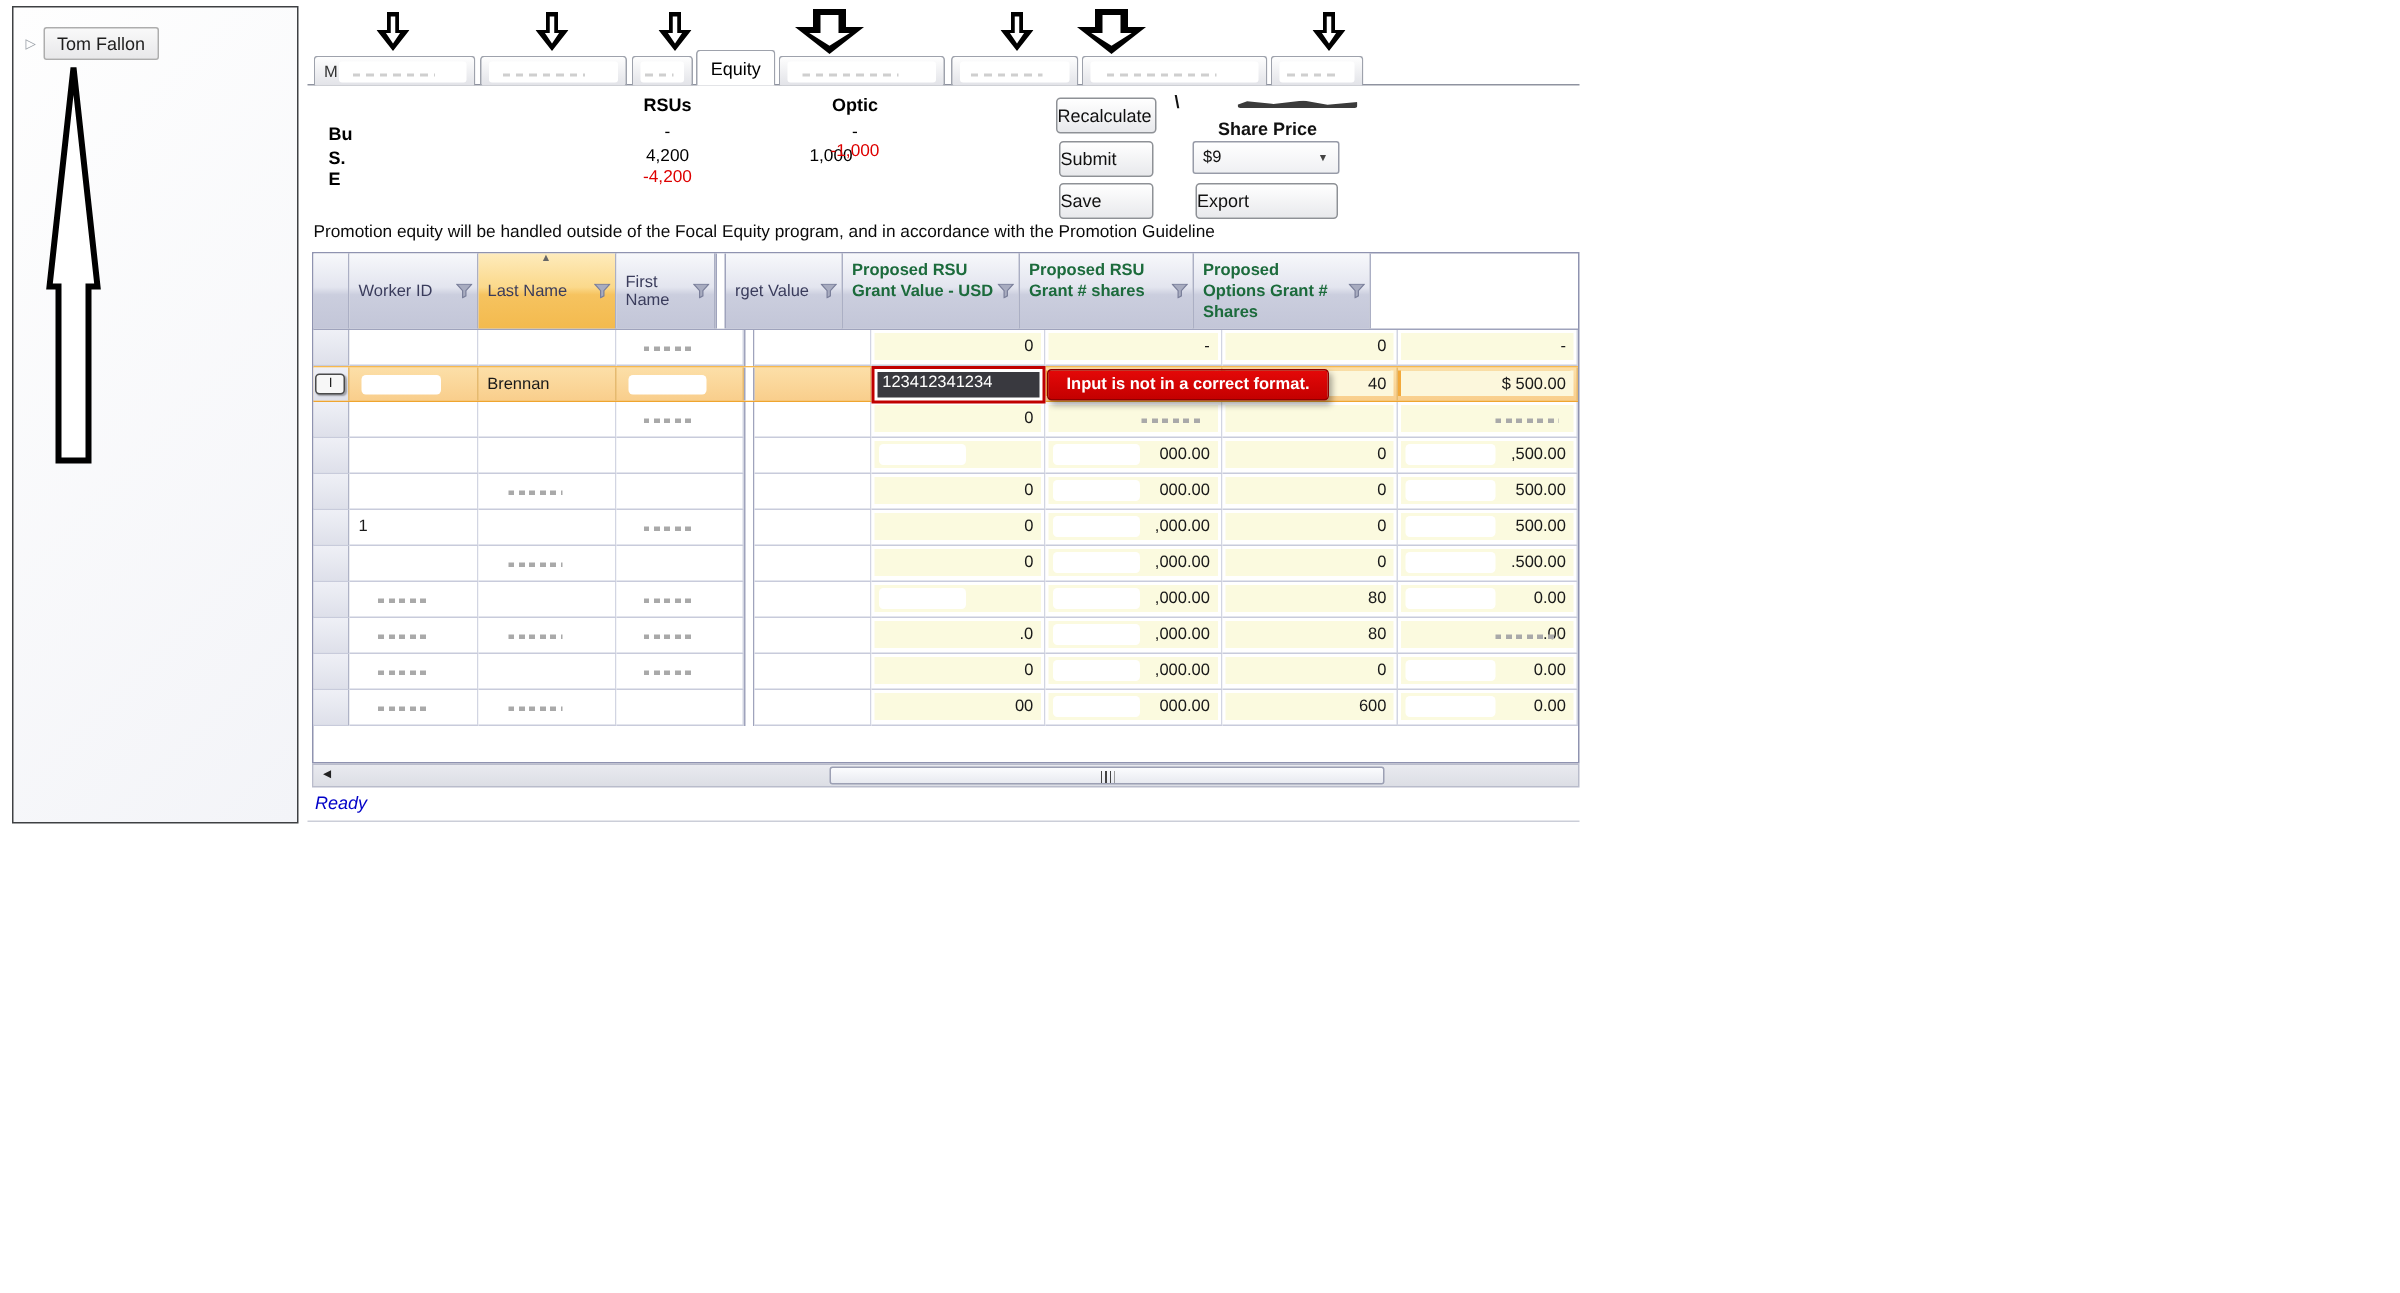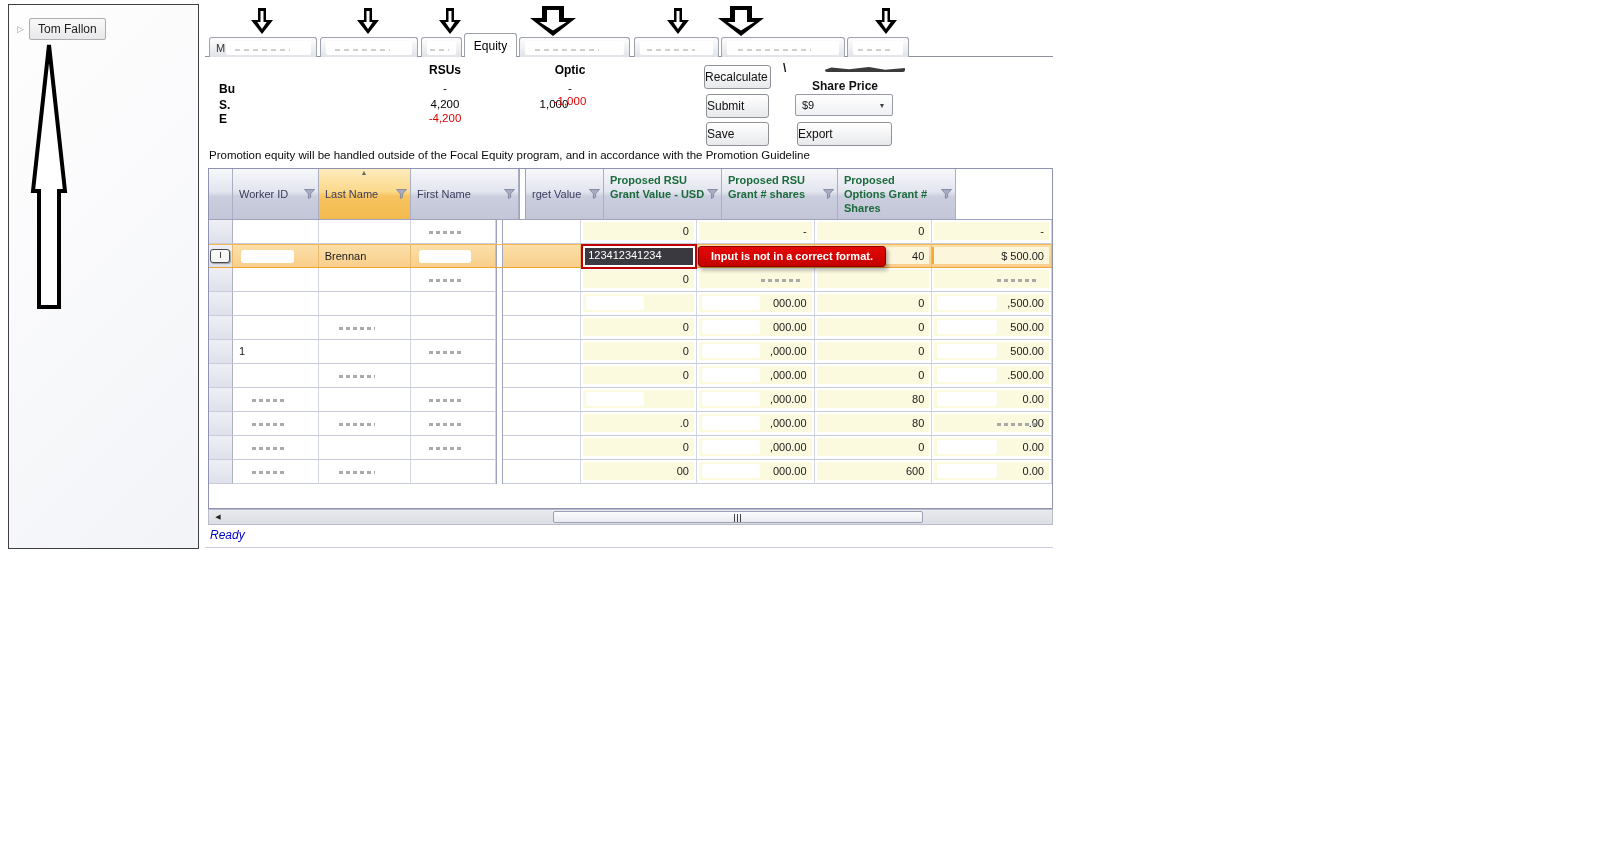--- a/index.html
+++ b/index.html
@@ -221,21 +221,21 @@
           <path d="M0.5 0.5 h10 L6.6 4.8 V8.2 L4.4 9.5 V4.8 Z" fill="#A8ACC0" stroke="#7A7F9A" stroke-width="0.8"></path>
         </svg>
       </div>
       <div class="h-cell sorted" style="width: 92px;">
         <span>Last Name</span>
         <span class="sort-tri">▲</span>
         <svg class="funnel" width="11" height="10" viewBox="0 0 11 10">
           <path d="M0.5 0.5 h10 L6.6 4.8 V8.2 L4.4 9.5 V4.8 Z" fill="#A8ACC0" stroke="#7A7F9A" stroke-width="0.8"></path>
         </svg>
       </div>
-      <div class="h-cell" style="width: 108px;">
+      <div class="h-cell" style="width: 66px;">
         <span>First Name</span>
         <svg class="funnel" width="11" height="10" viewBox="0 0 11 10">
           <path d="M0.5 0.5 h10 L6.6 4.8 V8.2 L4.4 9.5 V4.8 Z" fill="#A8ACC0" stroke="#7A7F9A" stroke-width="0.8"></path>
         </svg>
       </div>
       <div class="split" style="width: 7px;"></div>
       <div class="h-cell" style="width: 78px;">
         <span>rget Value</span>
         <svg class="funnel" width="11" height="10" viewBox="0 0 11 10">
           <path d="M0.5 0.5 h10 L6.6 4.8 V8.2 L4.4 9.5 V4.8 Z" fill="#A8ACC0" stroke="#7A7F9A" stroke-width="0.8"></path>

